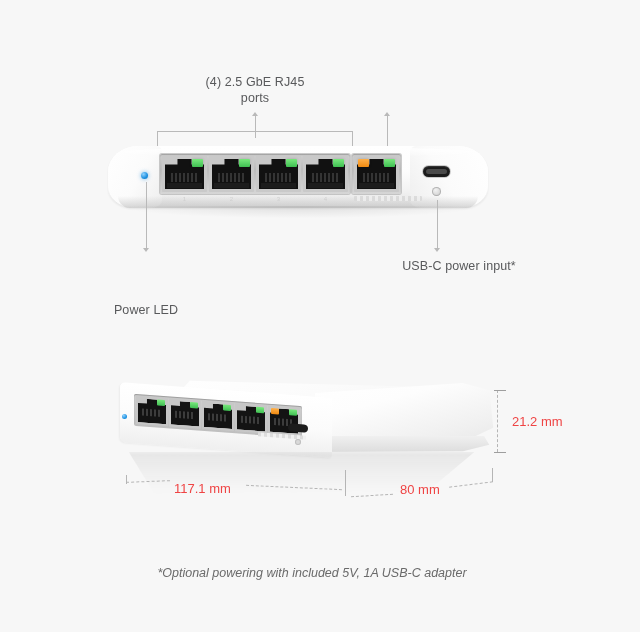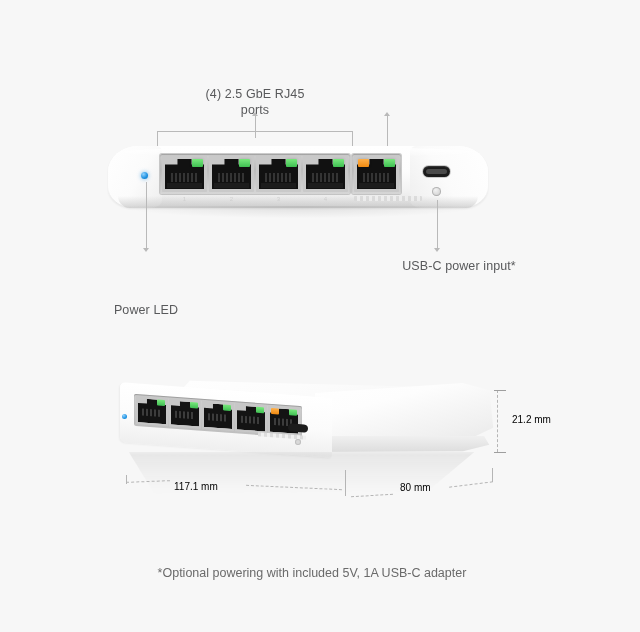--- a/index.html
+++ b/index.html
@@ -375,22 +375,22 @@
   }
 
   
   .dim-dash-h {
     position: absolute;
     height: 0;
     border-top: 1px dashed #b5b5b5;
   }
   .dim-label {
     position: absolute;
-    font-size: 10px;
-    color: #000000;
+    font-size: 13px;
+    color: #ef4444;
     white-space: nowrap;
   }
   .dim-bracket-v {
     position: absolute;
     border-left: 1px dashed #b5b5b5;
   }
   .dim-cap {
     position: absolute;
     height: 1px;
     background: #9e9e9e;
@@ -401,28 +401,29 @@
     background: #b5b5b5;
   }
 
   .footnote {
     position: absolute;
     left: 0; right: 16px;
     top: 566px;
     text-align: center;
     font-size: 12.5px;
     color: #6a6a6a;
+    font-style: italic;
   }
 </style>
 </head>
 <body style="background: rgb(247, 247, 247);">
 
 <div class="stage">
 
-  <div class="callout-label" style="left:180px; top:74px; width:150px;margin-top:12px;">(4) 2.5 GbE RJ45
+  <div class="callout-label" style="left:180px; top:74px; width:150px;">(4) 2.5 GbE RJ45
 ports</div>
 
 
   <div class="vline" style="left:255px; top:116px; height:22px;"></div>
   <div class="arrow-up" style="left:252px; top:112px;"></div>
   <div class="hline" style="left:157px; top:131px; width:196px;"></div>
   <div class="vline" style="left:157px; top:131px; height:15px;"></div>
   <div class="vline" style="left:352px; top:131px; height:15px;"></div>
 
   <div class="vline" style="left:387px; top:116px; height:30px;"></div>

